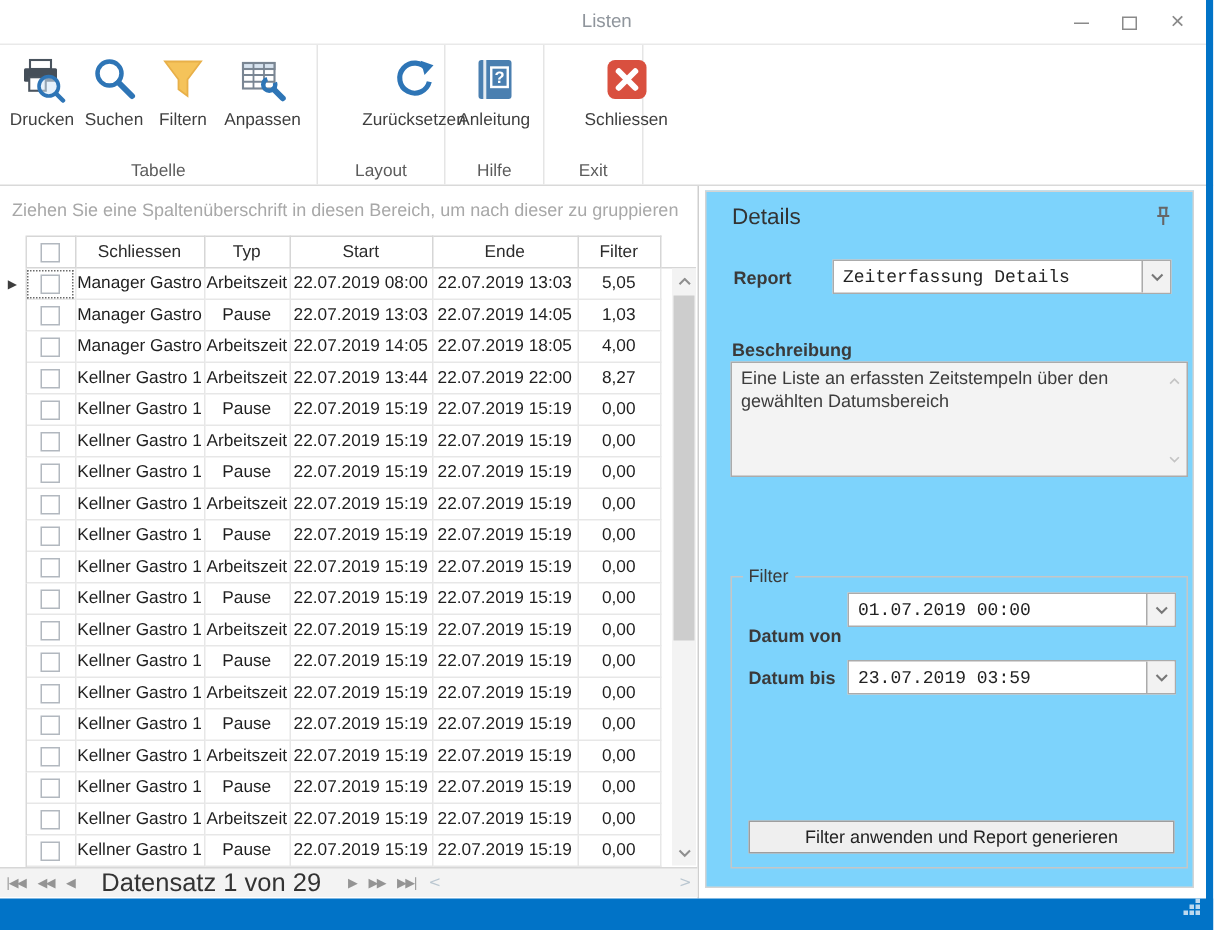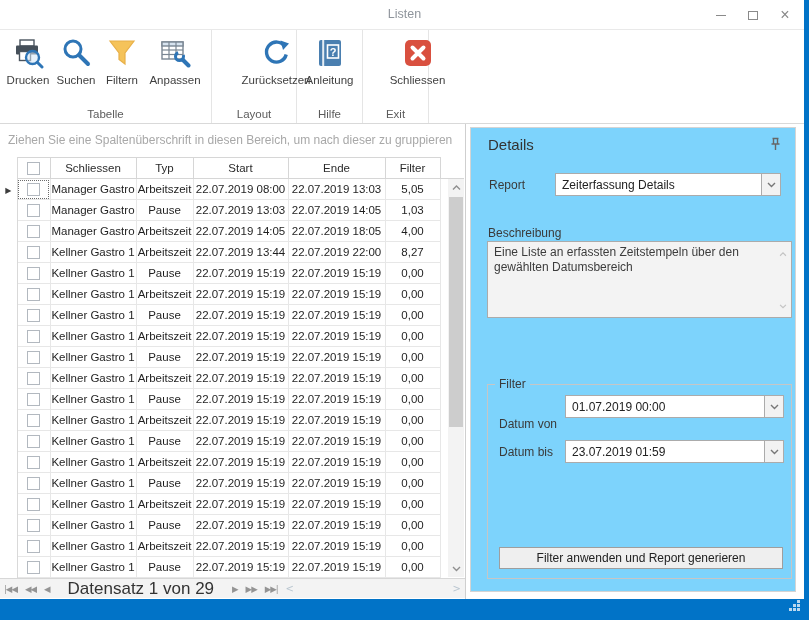--- a/index.html
+++ b/index.html
@@ -50,25 +50,25 @@
   .navigator { position:absolute; left:0; top:454px; width:465px; height:20px; background:#f3f3f3; border-top:1px solid #d7d7d7; display:flex; align-items:center; font-family:"DejaVu Sans",sans-serif; }
   .nav-ic { font-size:8.5px; color:#949494; letter-spacing:-1px; padding:0 4px; cursor:default; }
   .nav-text { font-family:"Liberation Sans",sans-serif; font-size:17px; color:#333; margin:0 14px; white-space:nowrap; }
   .nav-hl { color:#b9c6d0; font-size:10px; padding:0 4px; }
   .nav-spacer { flex:1; }
 
   
   .panel { position:absolute; left:470px; top:127px; width:326px; height:465px; background:#7dd3fc; border:1px solid #d4d4d4; font-size:12px; color:#3a3a3a; }
   .panel-title { position:absolute; left:17px; top:8px; font-size:15px; color:#333; }
   .pin { position:absolute; right:14px; top:9px; cursor:default; }
-  .lbl { position:absolute; white-space:nowrap; }
+  .lbl { position:absolute; white-space:nowrap;font-weight:bold; }
   .report-lbl { left:18px; top:50px; }
   .beschr-lbl { left:17px; top:98px; }
   .combo { position:absolute; height:23px; border:1px solid #ababab; background:#fff; display:flex; align-items:center; }
-  .combo-text { flex:1; padding-left:6px; font-size:12px; color:#222; white-space:nowrap; overflow:hidden; }
+  .combo-text { flex:1; padding-left:6px; font-size:12px; color:#222; white-space:nowrap; overflow:hidden;font-family:Liberation Mono, monospace; }
   .combo-btn { width:19px; height:100%; background:#f2f2f2; border-left:1px solid #ababab; display:flex; align-items:center; justify-content:center; }
   .report-combo { left:84px; top:45px; width:226px; }
   .textbox { position:absolute; left:16px; top:113px; width:305px; height:77px; background:#f3f3f3; border:1px solid #ababab; padding:3px 38px 3px 6px; font-size:12px; line-height:15px; color:#3c3c3c; }
   .tb-up { position:absolute; right:4px; top:4px; } .tb-down { position:absolute; right:4px; bottom:4px; }
   .filter-fs { position:absolute; left:16px; top:249px; width:305px; height:202px; border:1px solid #c6c6c6; }
   .filter-fs legend { font-size:12px; color:#3a3a3a; margin-left:7px; padding:0 4px; }
   .dv-lbl { left:28px; top:289px; } .db-lbl { left:28px; top:317px; }
   .dv-combo { left:94px; top:267px; width:219px; } .db-combo { left:94px; top:312px; width:219px; }
   .apply-btn { position:absolute; left:28px; top:419px; width:284px; height:22px; background:#efefef; border:1px solid #9e9e9e; font-family:"Liberation Sans",sans-serif; font-size:12px; color:#222; cursor:default; }
 
@@ -509,21 +509,21 @@
     <div class="combo dv-combo">
       <span class="combo-text">01.07.2019 00:00</span>
       <span class="combo-btn">
         <svg width="9" height="6" viewBox="0 0 9 6">
             <path d="M1 1 L4.5 4.5 L8 1" stroke="#777" stroke-width="1.4" fill="none"></path>
           </svg>
       </span>
     </div>
     <div class="lbl db-lbl">Datum bis</div>
     <div class="combo db-combo">
-      <span class="combo-text">23.07.2019 01:59</span>
+      <span class="combo-text">23.07.2019 03:59</span>
       <span class="combo-btn">
         <svg width="9" height="6" viewBox="0 0 9 6">
             <path d="M1 1 L4.5 4.5 L8 1" stroke="#777" stroke-width="1.4" fill="none"></path>
           </svg>
       </span>
     </div>
     <button class="apply-btn">Filter anwenden und Report generieren</button>
   </div>
 
   <div class="bottom-bar">

